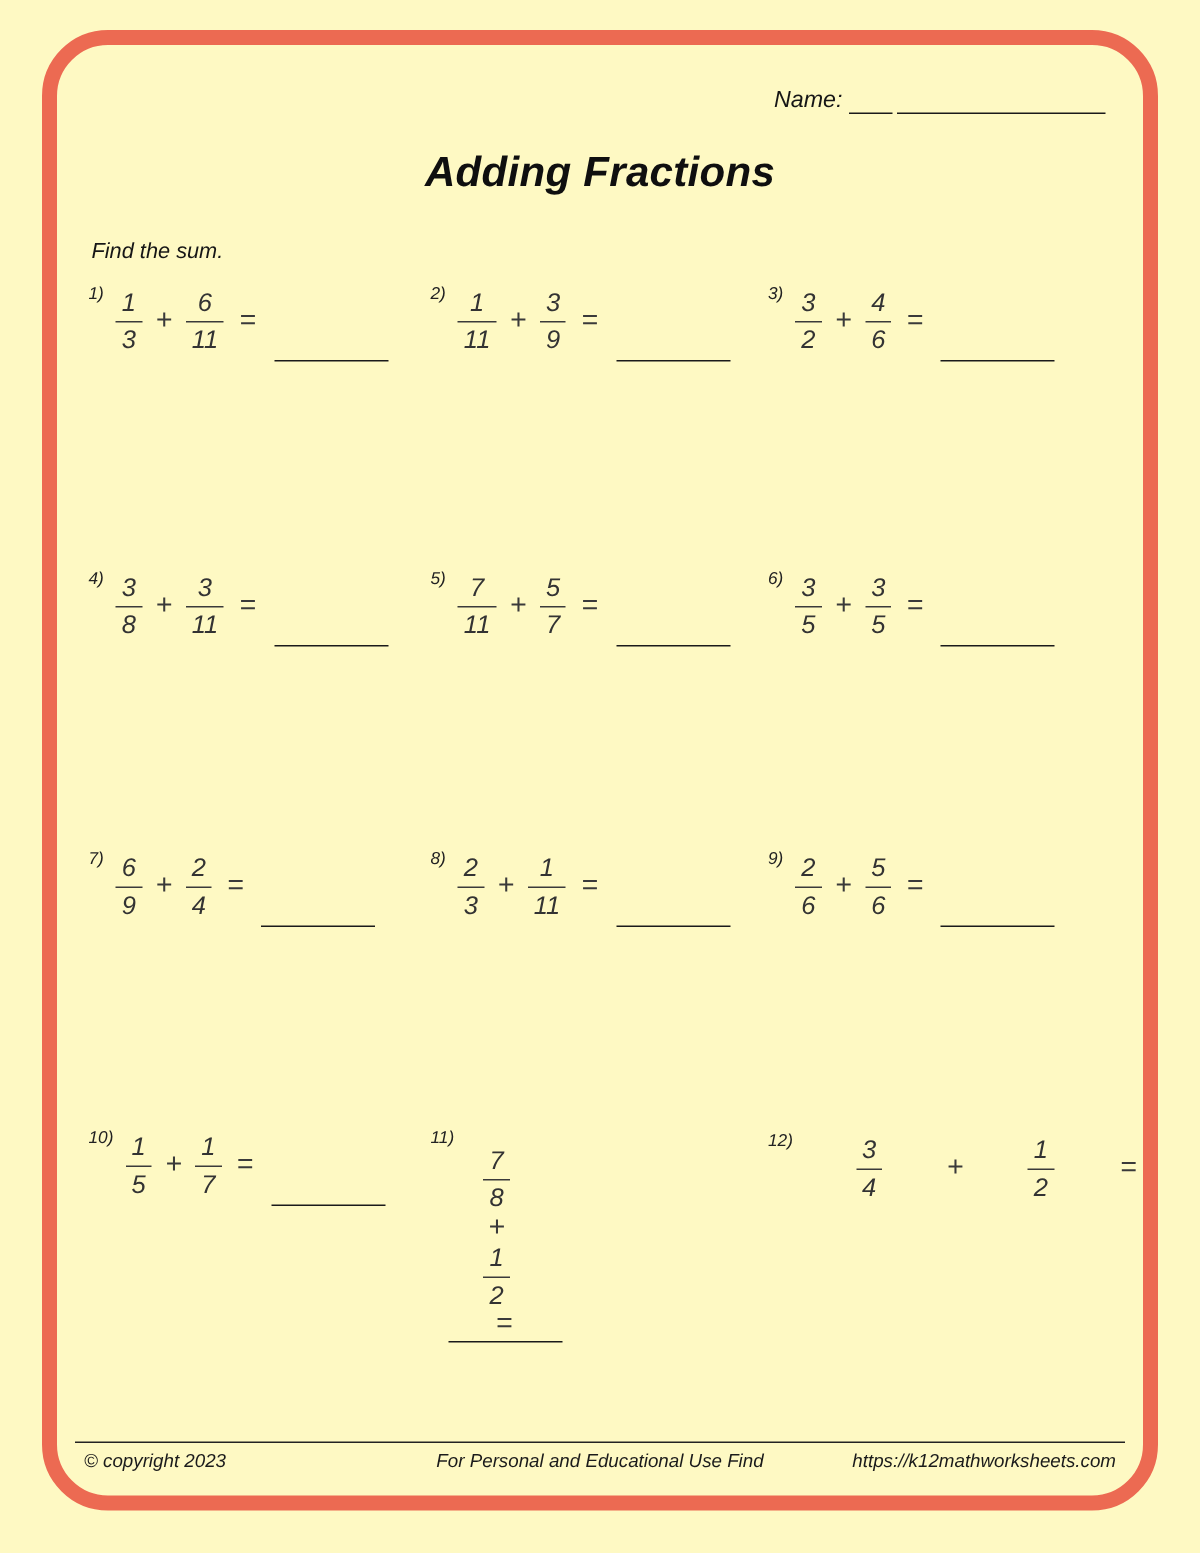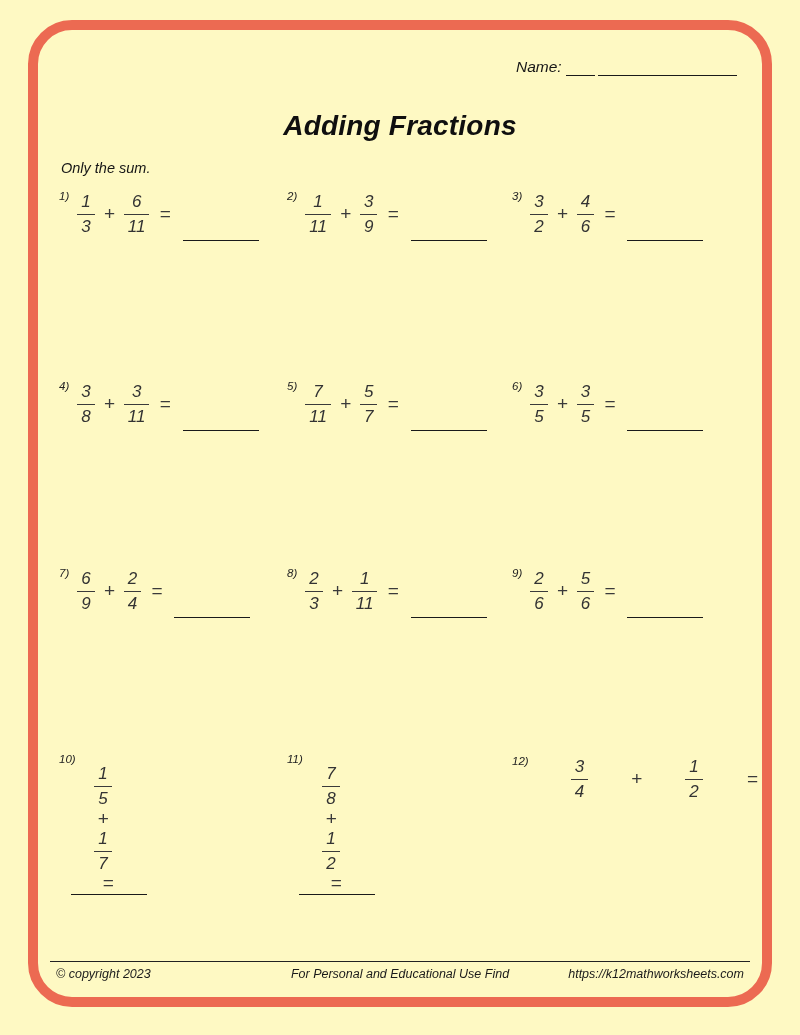--- a/index.html
+++ b/index.html
@@ -13,21 +13,21 @@
     pointer-events:none;
   }
   .name-row {
     position:absolute; left:516px; top:58px; display:flex; align-items:flex-end;
     font-size:15.5px; color:#161616;
   }
   .name-line { display:inline-block; height:16px; border-bottom:1.5px solid #1a1a1a; }
   .name-line.short { width:29px; margin-left:4px; }
   .name-line.long  { width:139px; margin-left:3px; }
   .title {
-    position:absolute; top:110px; left:0; width:100%; text-align:center;
+    position:absolute; top:99px; left:0; width:100%; text-align:center;
     font-size:28px; font-weight:bold; letter-spacing:0.2px; color:#0f0f0f;
   }
   .instruction { position:absolute; left:61px; top:160px; font-size:14.5px; color:#161616; }
   .problems { position:absolute; left:0; top:0; width:100%; height:100%; }
   .problem { position:absolute; display:flex; align-items:center; height:44px; }
   .pnum { font-size:11.5px; align-self:flex-start; margin-top:-2px; margin-right:8px; color:#222; }
   .frac { display:inline-flex; flex-direction:column; align-items:center; font-size:17px; line-height:1.05; color:#333; }
   .frac .num { padding:0 4px 3px; }
   .frac .bar { align-self:stretch; height:0; border-bottom:1.8px solid #3a3a3a; }
   .frac .den { padding:3px 4px 0; }
@@ -53,21 +53,21 @@
   <div class="page-border" style="border-color: rgb(236, 106, 82);"></div>
 
   <div class="name-row">
     <span>Name:</span>
     <span class="name-line short"></span>
     <span class="name-line long"></span>
   </div>
 
   <div class="title">Adding Fractions</div>
 
-  <div class="instruction">Only the sum.</div>
+  <div class="instruction">Find the sum.</div>
 
   <div class="problems" id="problems">
       <div class="problem" style="left: 59px; top: 192px;">
     <span class="pnum">1)</span>
     <span class="frac">
       <span class="num">1</span>
       <span class="bar"></span>
       <span class="den">3</span>
     </span>
     <span class="op">+</span>
@@ -200,21 +200,21 @@
     </span>
     <span class="op">+</span>
     <span class="frac">
       <span class="num">5</span>
       <span class="bar"></span>
       <span class="den">6</span>
     </span>
     <span class="eq">=</span>
     <span class="blank"></span>
   </div>
-      <div class="problem" style="left: 59px; top: 755px; flex-direction: column;">
+      <div class="problem" style="left: 59px; top: 755px;">
     <span class="pnum">10)</span>
     <span class="frac">
       <span class="num">1</span>
       <span class="bar"></span>
       <span class="den">5</span>
     </span>
     <span class="op">+</span>
     <span class="frac">
       <span class="num">1</span>
       <span class="bar"></span>

